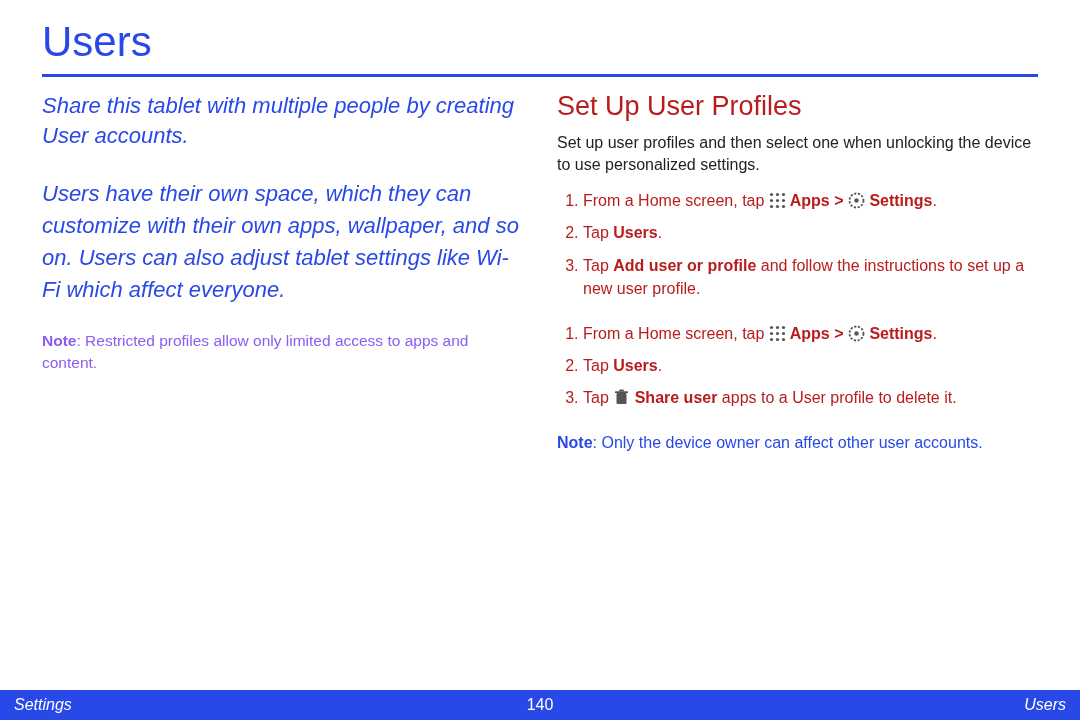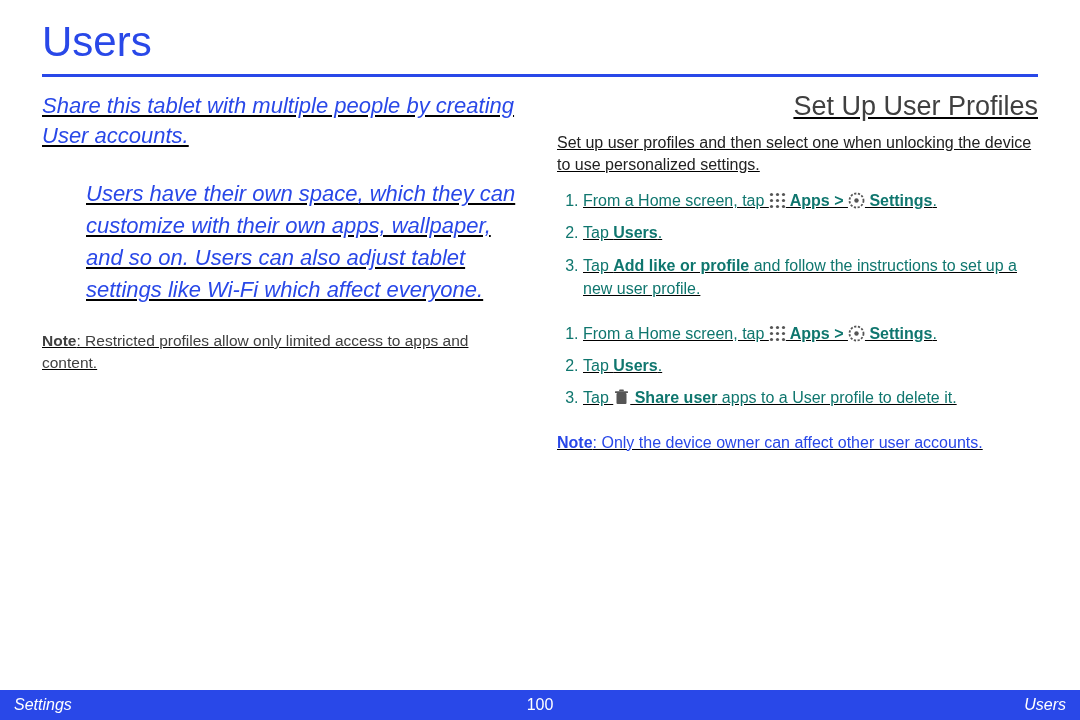--- a/index.html
+++ b/index.html
@@ -21,64 +21,61 @@
       color: #2948e8;
       font-size: 42px;
       font-weight: 400;
       padding-bottom: 8px;
       border-bottom: 3px solid #2948e8;
       margin-bottom: 14px;
     }
     .columns {
       display: flex;
       gap: 34px;
-      text-decoration: underline;
     }
     .col {
       flex: 1;
       min-width: 0;
     }
     .intro-1 {
       color: #2948e8;
       font-size: 22px;
       font-style: italic;
       line-height: 1.35;
       margin-bottom: 28px;
     }
     .intro-2 {
       color: #2948e8;
       font-size: 22px;
       font-style: italic;
       line-height: 1.45;
       margin-bottom: 24px;
-      margin-left: 44px;
     }
     .note-black {
-      color: #404040;
+      color: #8b5cf6;
       font-size: 15.5px;
       line-height: 1.4;
     }
     .note-black b { font-weight: 700; }
     .section-h {
-      color: #404040;
+      color: #b91c1c;
       font-size: 27px;
       font-weight: 400;
       margin-bottom: 10px;
-      text-align: right;
     }
     .body-p {
       color: #222;
       font-size: 16px;
       line-height: 1.35;
       margin-bottom: 14px;
     }
     .steps {
       list-style: decimal;
       padding-left: 26px;
-      color: #0f766e;
+      color: #b91c1c;
       font-size: 16px;
       line-height: 1.45;
       margin-bottom: 22px;
     }
     .steps li { margin-bottom: 9px; }
     .steps b { font-weight: 700; }
     .icon {
       display: inline-flex;
       vertical-align: -3px;
       width: 17px;
@@ -152,21 +149,21 @@
               <svg viewBox="0 0 17 17">
                 <circle cx="8.5" cy="8.5" r="7" fill="none" stroke="#555" stroke-width="1.8" stroke-dasharray="2.2 1.6"></circle>
                 <circle cx="8.5" cy="8.5" r="2.2" fill="#555"></circle>
               </svg>
             </span><b> Settings</b><span>.</span>
         </li>
         <li>
           <span>Tap </span><b>Users</b><span>.</span>
         </li>
         <li>
-          <span>Tap </span><b>Add like or profile</b><span> and follow the instructions to set up a new user profile.</span>
+          <span>Tap </span><b>Add user or profile</b><span> and follow the instructions to set up a new user profile.</span>
         </li>
       </ol>
 
       <ol class="steps">
         <li>
           <span>From a Home screen, tap </span><span class="icon">
               <svg viewBox="0 0 17 17">
                 <g fill="#555">
                   <circle cx="2.5" cy="2.5" r="1.6"></circle>
                   <circle cx="8.5" cy="2.5" r="1.6"></circle>
@@ -203,15 +200,15 @@
       </ol>
       <p class="note-blue">
         <b>Note</b><span>: Only the device owner can affect other user accounts.</span>
       </p>
     </div>
   </div>
 </div>
 
 <div class="footer">
   <span class="left">Settings</span>
-  <span class="center">100</span>
+  <span class="center">140</span>
   <span class="right">Users</span>
 </div>
 
 </body></html>

